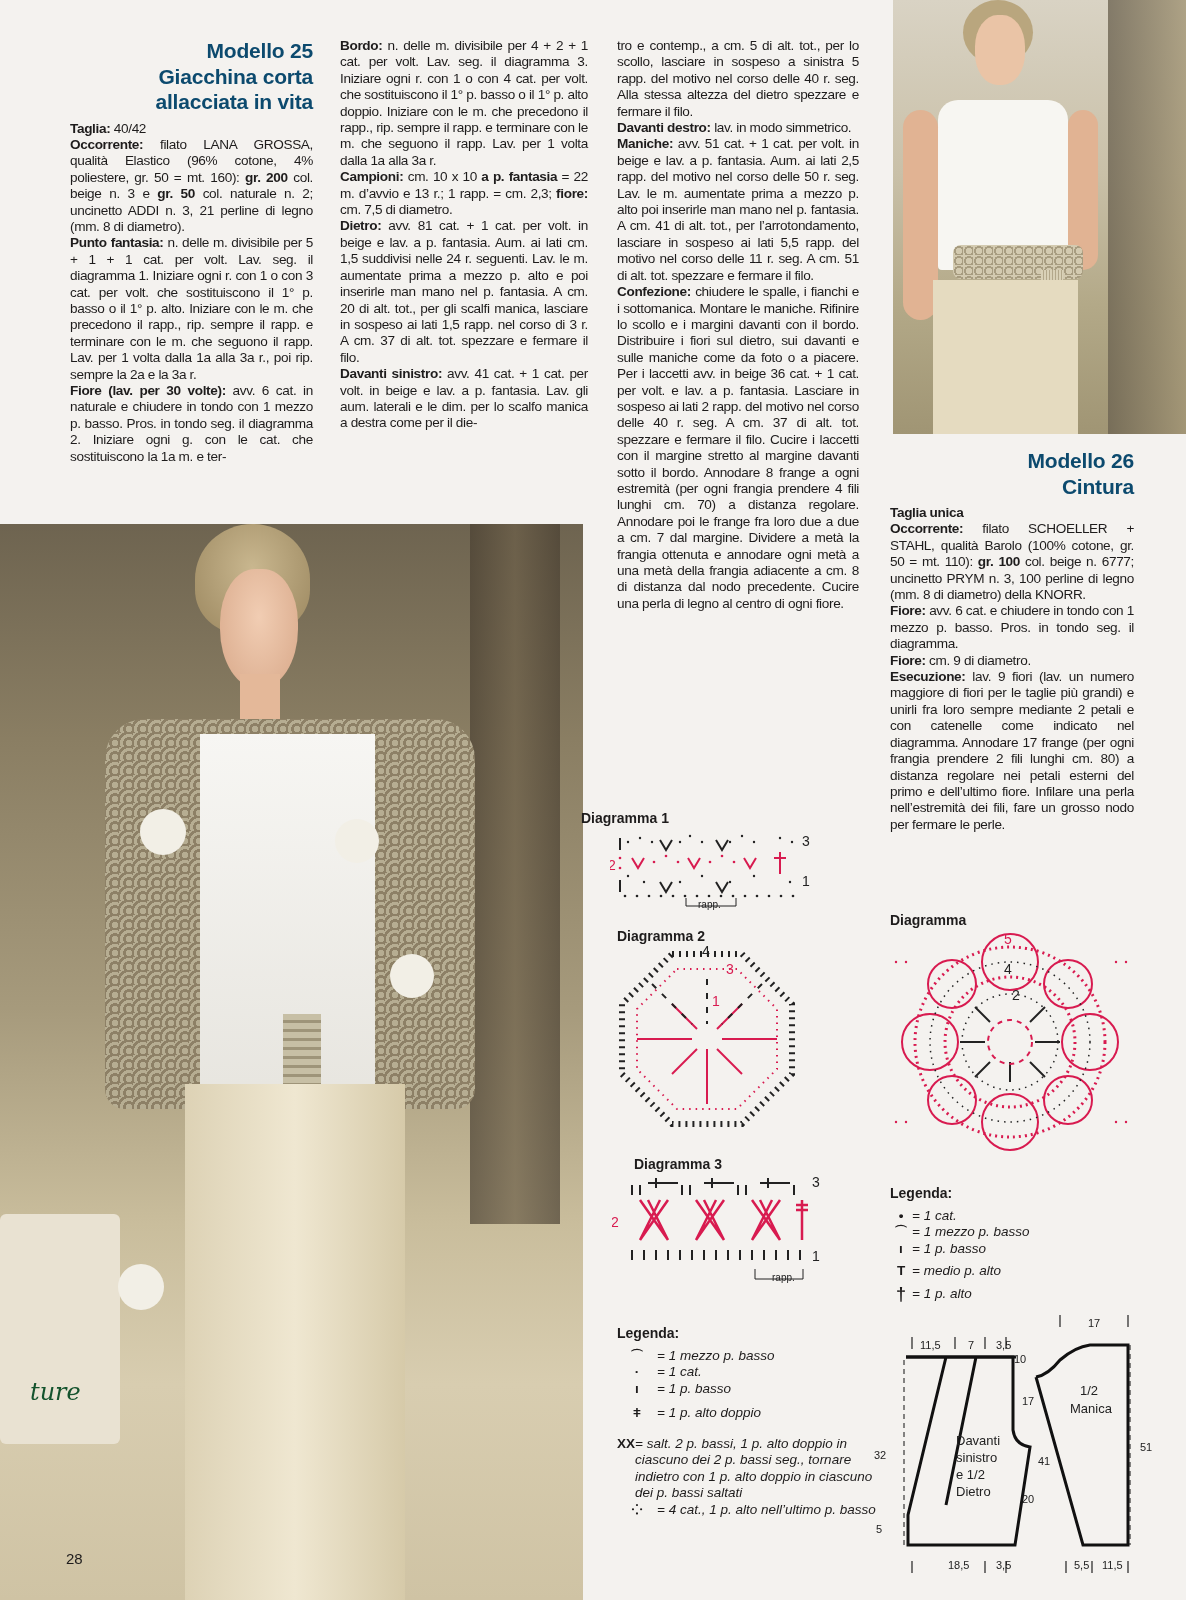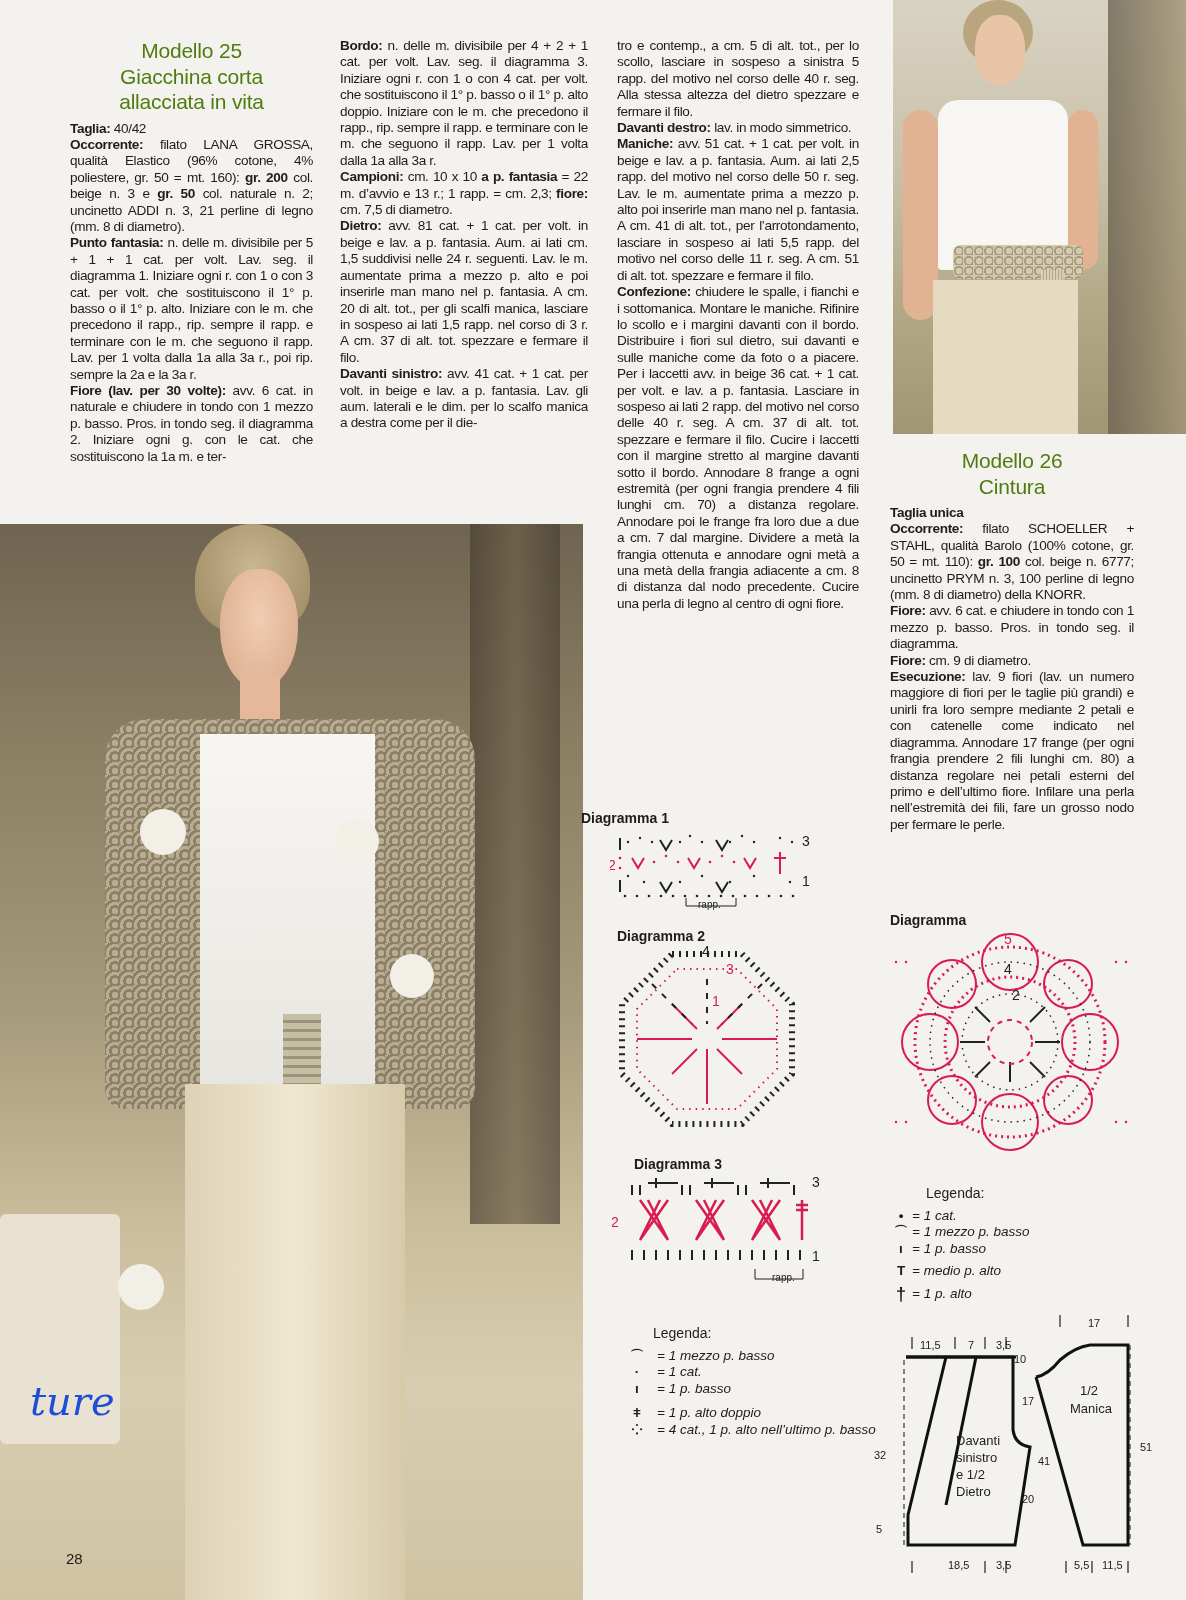--- a/index.html
+++ b/index.html
@@ -1,37 +1,37 @@
 <!DOCTYPE html>
 <html><head>
 <meta charset="utf-8">
 <style>
   * { box-sizing: border-box; margin: 0; padding: 0; }
   body { width: 1186px; height: 1600px; background: #f4f2ef; font-family: "Liberation Sans", sans-serif; color: #1e1c1c; position: relative; overflow: hidden; }
   .page { position: absolute; inset: 0; }
   .col { position: absolute; font-family: "Liberation Sans", sans-serif; font-size: 13.6px; line-height: 16.4px; text-align: justify; letter-spacing: -0.35px; transform-origin: left top; }
   .col p { margin: 0; }
   .col b { font-weight: bold; }
-  .title { color: #4d7c0f; font-weight: normal; font-size: 21px; line-height: 25.5px; letter-spacing: -0.2px; margin-bottom: 6px; text-align: center; }
-  .lbl { font-weight: normal; margin-left: 36px; }
+  .title { color: #0c4a6e; font-weight: bold; font-size: 21px; line-height: 25.5px; letter-spacing: -0.2px; margin-bottom: 6px; text-align: right; }
+  .lbl { font-weight: bold; }
   
   .photo { position: absolute; overflow: hidden; }
   .photo-main { left: 0; top: 524px; width: 583px; height: 1076px;
     background: linear-gradient(180deg, #6e6450 0%, #8a7e63 20%, #a69a7c 45%, #c9bd9c 65%, #d8cdb0 80%, #cfc3a4 100%); }
   .photo-side { left: 893px; top: 0; width: 293px; height: 434px;
     background: linear-gradient(180deg, #d9d3c4 0%, #c9c0a8 40%, #b3a988 70%, #a09574 100%); }
   .shape { position: absolute; }
   
   .diag-title { position: absolute; font-weight: bold; font-size: 14px; font-family: "Liberation Sans", sans-serif; }
   .legend { position: absolute; font-size: 13.5px; line-height: 16.5px; }
   .legend .row { display: flex; align-items: flex-start; }
   .legend .sym { width: 40px; text-align: center; font-weight: bold; }
   .legend .txt { font-style: italic; }
   .page-num { position: absolute; left: 66px; top: 1550px; font-size: 15px; }
-  .signature { position: absolute; left: 30px; top: 1378px; font-family: "DejaVu Serif", serif; font-style: italic; font-size: 40px; color: #1d4ed8; }
+  .signature { position: absolute; left: 30px; top: 1378px; font-family: "DejaVu Serif", serif; font-style: italic; font-size: 24px; color: #14532d; }
   svg text { font-family: "Liberation Sans", sans-serif; }
 </style>
 </head>
 <body>
 
 <div class="page">
 
   <div class="col" style="left:70px; top:38px; width:243px;">
     <div class="title">
       <div>Modello 25</div>
@@ -227,20 +227,24 @@
         <span class="txt">= 1 cat.</span>
       </div>
     <div class="row">
         <span class="sym">ı</span>
         <span class="txt">= 1 p. basso</span>
       </div>
     <div class="row" style="margin-top:8px;">
         <span class="sym">ǂ</span>
         <span class="txt">= 1 p. alto doppio</span>
       </div>
+    <div class="row" style="margin-top:14px;">
+        <span class="sym">XX</span>
+        <span class="txt">= salt. 2 p. bassi, 1 p. alto doppio in ciascuno dei 2 p. bassi seg., tornare indietro con 1 p. alto doppio in ciascuno dei p. bassi saltati</span>
+      </div>
     <div class="row">
         <span class="sym">⁘</span>
         <span class="txt">= 4 cat., 1 p. alto nell’ultimo p. basso</span>
       </div>
   </div>
 
   <div class="diag-title" style="left:890px; top:912px;">Diagramma</div>
   <svg style="position:absolute; left:890px; top:932px;" width="240" height="220" viewBox="0 0 240 220">
     <g fill="none" stroke="#d81b50" stroke-width="3" stroke-dasharray="2 4">
       <circle cx="120" cy="110" r="95"></circle>

